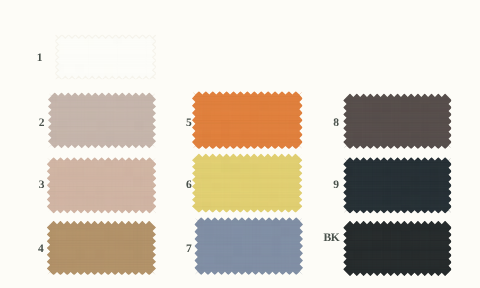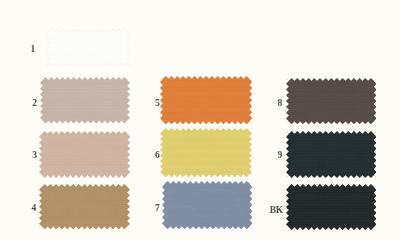--- a/index.html
+++ b/index.html
@@ -1053,14 +1053,14 @@
             <rect x="80" y="64" width="8" height="8" fill="#282d2e" opacity="0.107"></rect>
             <rect x="0" y="24" width="96" height="1" fill="#1e2324" opacity="0.294"></rect>
             <rect x="0" y="32" width="96" height="1" fill="#1e2324" opacity="0.286"></rect>
             <rect x="0" y="40" width="96" height="1" fill="#1e2324" opacity="0.249"></rect>
             <rect x="0" y="53" width="96" height="1" fill="#1e2324" opacity="0.175"></rect>
           </pattern>
         </defs>
         <path d="M0.00,0.00L2.83,2.80L5.66,0.00L8.49,2.80L11.32,0.00L14.16,2.80L16.99,0.00L19.82,2.80L22.65,0.00L25.48,2.80L28.31,0.00L31.14,2.80L33.97,0.00L36.81,2.80L39.64,0.00L42.47,2.80L45.30,0.00L48.13,2.80L50.96,0.00L53.79,2.80L56.63,0.00L59.46,2.80L62.29,0.00L65.12,2.80L67.95,0.00L70.78,2.80L73.61,0.00L76.44,2.80L79.27,0.00L82.11,2.80L84.94,0.00L87.77,2.80L90.60,0.00L90.60,0.00L87.80,2.88L90.60,5.76L87.80,8.64L90.60,11.53L87.80,14.41L90.60,17.29L87.80,20.17L90.60,23.05L87.80,25.93L90.60,28.81L87.80,31.69L90.60,34.58L87.80,37.46L90.60,40.34L87.80,43.22L90.60,46.10L90.60,46.10L87.77,43.30L84.94,46.10L82.11,43.30L79.27,46.10L76.44,43.30L73.61,46.10L70.78,43.30L67.95,46.10L65.12,43.30L62.29,46.10L59.46,43.30L56.63,46.10L53.79,43.30L50.96,46.10L48.13,43.30L45.30,46.10L42.47,43.30L39.64,46.10L36.81,43.30L33.97,46.10L31.14,43.30L28.31,46.10L25.48,43.30L22.65,46.10L19.82,43.30L16.99,46.10L14.16,43.30L11.33,46.10L8.49,43.30L5.66,46.10L2.83,43.30L0.00,46.10L0.00,46.10L2.80,43.22L0.00,40.34L2.80,37.46L0.00,34.58L2.80,31.69L0.00,28.81L2.80,25.93L0.00,23.05L2.80,20.17L0.00,17.29L2.80,14.41L0.00,11.52L2.80,8.64L0.00,5.76L2.80,2.88L0.00,0.00Z" fill="url(#pat9)"></path>
         <path d="M0.00,0.00L2.83,2.80L5.66,0.00L8.49,2.80L11.32,0.00L14.16,2.80L16.99,0.00L19.82,2.80L22.65,0.00L25.48,2.80L28.31,0.00L31.14,2.80L33.97,0.00L36.81,2.80L39.64,0.00L42.47,2.80L45.30,0.00L48.13,2.80L50.96,0.00L53.79,2.80L56.63,0.00L59.46,2.80L62.29,0.00L65.12,2.80L67.95,0.00L70.78,2.80L73.61,0.00L76.44,2.80L79.27,0.00L82.11,2.80L84.94,0.00L87.77,2.80L90.60,0.00L90.60,0.00L87.80,2.88L90.60,5.76L87.80,8.64L90.60,11.53L87.80,14.41L90.60,17.29L87.80,20.17L90.60,23.05L87.80,25.93L90.60,28.81L87.80,31.69L90.60,34.58L87.80,37.46L90.60,40.34L87.80,43.22L90.60,46.10L90.60,46.10L87.77,43.30L84.94,46.10L82.11,43.30L79.27,46.10L76.44,43.30L73.61,46.10L70.78,43.30L67.95,46.10L65.12,43.30L62.29,46.10L59.46,43.30L56.63,46.10L53.79,43.30L50.96,46.10L48.13,43.30L45.30,46.10L42.47,43.30L39.64,46.10L36.81,43.30L33.97,46.10L31.14,43.30L28.31,46.10L25.48,43.30L22.65,46.10L19.82,43.30L16.99,46.10L14.16,43.30L11.33,46.10L8.49,43.30L5.66,46.10L2.83,43.30L0.00,46.10L0.00,46.10L2.80,43.22L0.00,40.34L2.80,37.46L0.00,34.58L2.80,31.69L0.00,28.81L2.80,25.93L0.00,23.05L2.80,20.17L0.00,17.29L2.80,14.41L0.00,11.52L2.80,8.64L0.00,5.76L2.80,2.88L0.00,0.00Z" fill="url(#pat2_9)"></path>
       </svg></div>
-    <div class="lbl" style="right: 117.2px; letter-spacing: -0.35px; top: 205px;">BK</div>
+    <div class="lbl" style="right: 117.2px; letter-spacing: -0.35px; top: 194px;">BK</div>
   </div>
 
 </body></html>

